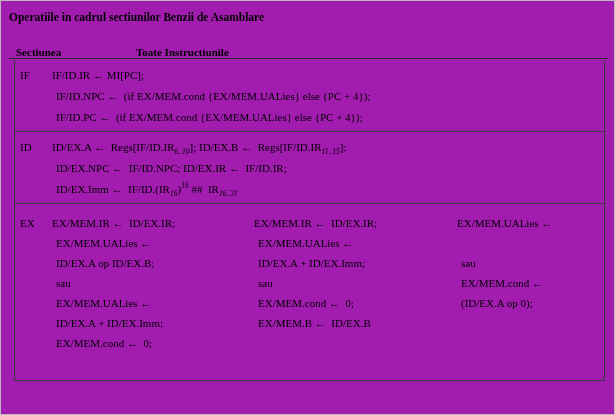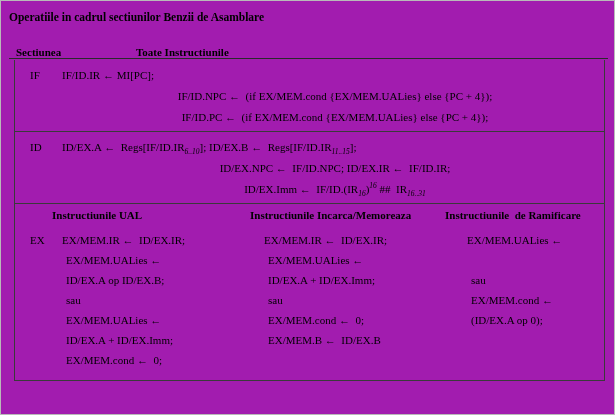--- a/index.html
+++ b/index.html
@@ -30,24 +30,24 @@
     position:absolute; top:59px; left:13px;
     width:591px; height:321px;
     box-sizing:border-box;
     border-left:1px solid #3a3a3a;
     border-right:1px solid #3a3a3a;
     border-bottom:1.5px solid #3a3a3a;
     overflow:hidden;
   }
   .row { display:flex; }
   .row-if, .row-id { padding-top:5px; }
-  .stage-cell { flex:none; width:37px; padding-left:5px; box-sizing:border-box; line-height:21px;margin-left:10px; }
+  .stage-cell { flex:none; width:37px; padding-left:5px; box-sizing:border-box; line-height:21px; }
   .lines { flex:1; }
   .code-line { white-space:pre; line-height:21px; min-height:21px; }
-  .lines .code-line:nth-child(n+2) { padding-left:4px;text-align:center; }
+  .lines .code-line:nth-child(n+2) { padding-left:4px; }
   .sep { border-top:1px solid #3a3a3a; margin-top:3px; height:0; }
   
   .ex-headers { display:flex; margin-top:5px; font-weight:bold; }
   .ex-headers .spacer { flex:none; width:37px; }
   .ex-h { white-space:pre; }
   .ex-h1 { width:202px; }
   .ex-h2 { width:203px; position:relative; left:-4px; }
   .ex-h3 { flex:1; position:relative; left:-12px; }
   .row-ex { margin-top:9px; }
   .row-ex .stage-cell { line-height:20px; }
@@ -90,26 +90,20 @@
       <div class="stage-cell">ID</div>
       <div class="lines">
         <div class="code-line"><span>ID/EX.A ←  Regs[IF/ID.IR</span><sub>6..10</sub><span>]; ID/EX.B ←  Regs[IF/ID.IR</span><sub>11..15</sub><span>];</span></div>
         <div class="code-line">ID/EX.NPC ←  IF/ID.NPC; ID/EX.IR ←  IF/ID.IR;</div>
         <div class="code-line"><span>ID/EX.Imm ←  IF/ID.(IR</span><sub>16</sub><span>)</span><sup>16</sup><span> ##  IR</span><sub>16..31</sub></div>
       </div>
     </div>
 
     <div class="sep"></div>
 
-    <div class="ex-headers">
-      <div class="spacer"></div>
-      <div class="ex-h ex-h1">Instructiunile UAL</div>
-      <div class="ex-h ex-h2">Instructiunile Incarca/Memoreaza</div>
-      <div class="ex-h ex-h3">Instructiunile  de Ramificare</div>
-    </div>
 
     <div class="row row-ex">
       <div class="stage-cell">EX</div>
 
       <div class="lines-col col-ual">
         <div class="code-line">EX/MEM.IR ←  ID/EX.IR;</div>
         <div class="code-line">EX/MEM.UALies ←</div>
         <div class="code-line">ID/EX.A op ID/EX.B;</div>
         <div class="code-line sau">sau</div>
         <div class="code-line">EX/MEM.UALies ←</div>

